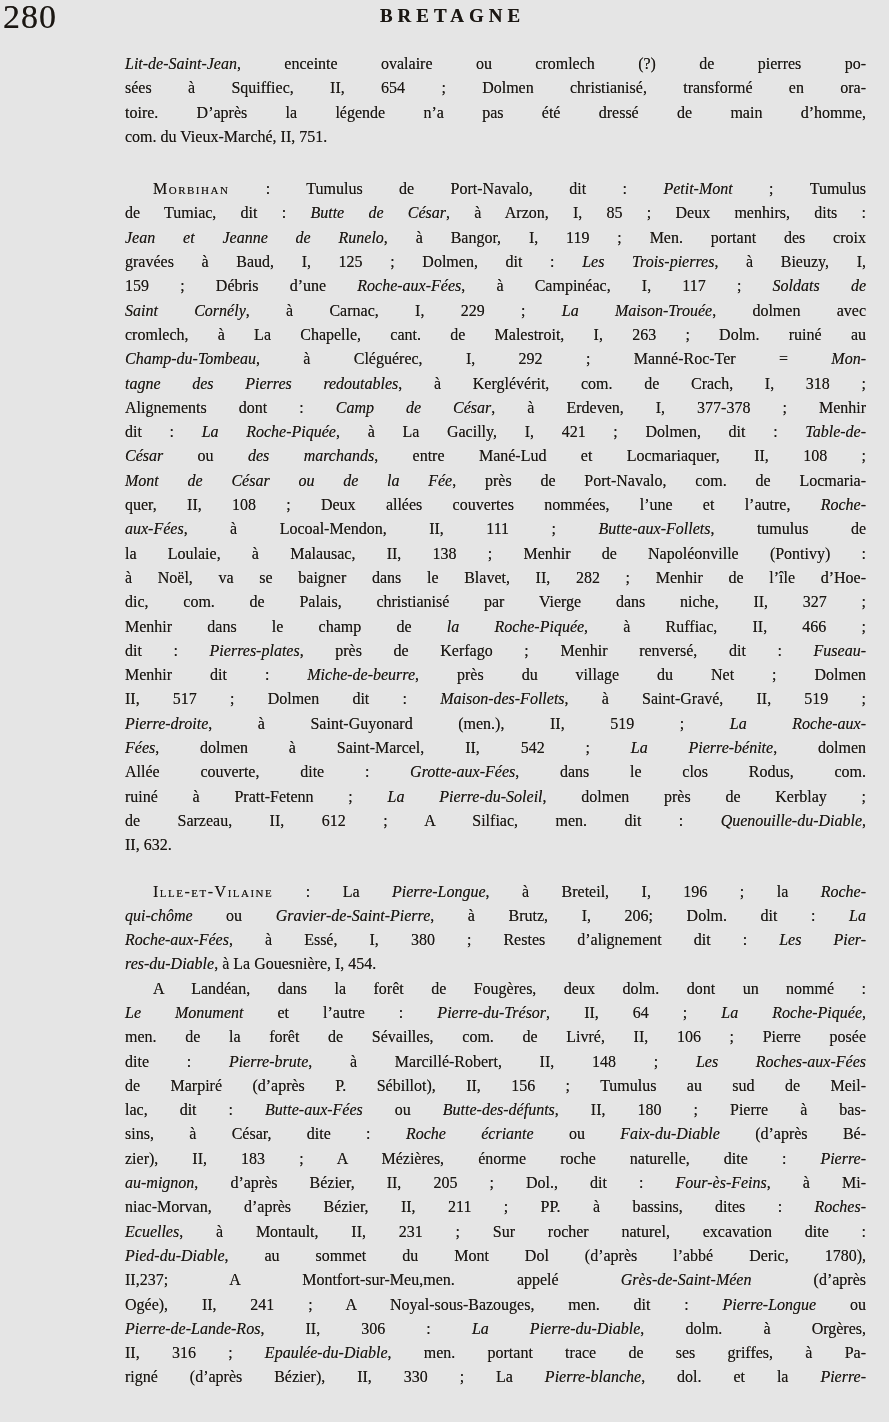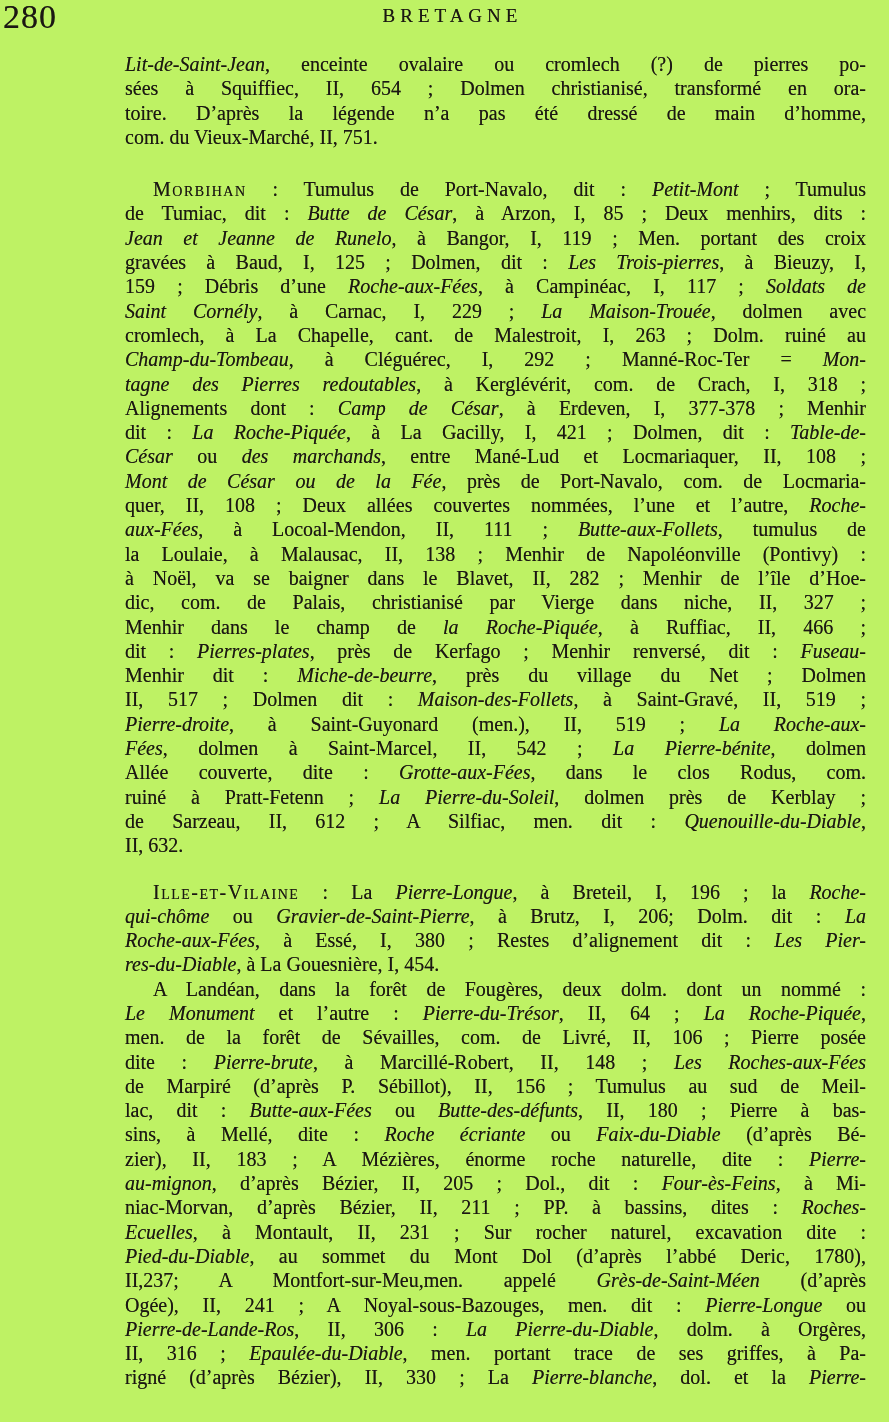--- a/index.html
+++ b/index.html
@@ -4,54 +4,54 @@
 <style>
   html, body {
     margin: 0;
     padding: 0;
     background: #fdfdfb;
   }
   .page {
     position: relative;
     width: 889px;
     height: 1422px;
-    background: #bef264;
+    background: #e5e5e5;
     overflow: hidden;
     color: #1b1713;
     font-family: "Liberation Serif", "DejaVu Serif", serif;
     text-shadow: 0 0 0.5px rgba(20,16,10,0.6);
   }
   .page-number {
     position: absolute;
     top: -2px;
     left: 3px;
     font-size: 34px;
     line-height: 1.1;
     letter-spacing: 1px;
   }
   .running-head {
     position: absolute;
     top: 5px;
     left: 0;
     right: 20px;
     text-align: center;
     font-size: 19px;
-    font-weight: 400;
+    font-weight: 700;
     letter-spacing: 5px;
     margin-left: 36px;
   }
   .text-block {
     position: absolute;
     top: 52px;
     left: 125px;
     width: 741px;
   }
   .para { margin: 0; }
   .line {
-    font-size: 20px;
+    font-size: 16px;
     line-height: 24.3px;
     height: 24.3px;
     overflow: visible;
     text-align: justify;
     text-align-last: justify;
   }
   .line.last { text-align-last: left; }
   .line.indent { text-indent: 28px; }
   .it { font-style: italic; }
   .sc { font-variant: small-caps; letter-spacing: 1.5px; }
@@ -106,21 +106,21 @@
         <div class="line"><span class="it">Roche-aux-Fées</span><span class="rm">, à Essé, I, 380 ; Restes d’alignement dit : </span><span class="it">Les Pier-</span></div>
         <div class="line last"><span class="it">res-du-Diable</span><span class="rm">, à La Gouesnière, I, 454.</span></div>
       </div>
       <div class="para">
         <div class="line indent"><span class="rm">A Landéan, dans la forêt de Fougères, deux dolm. dont un nommé :</span></div>
         <div class="line"><span class="it">Le Monument</span><span class="rm"> et l’autre : </span><span class="it">Pierre-du-Trésor</span><span class="rm">, II, 64 ; </span><span class="it">La Roche-Piquée</span><span class="rm">,</span></div>
         <div class="line"><span class="rm">men. de la forêt de Sévailles, com. de Livré, II, 106 ; Pierre posée</span></div>
         <div class="line"><span class="rm">dite : </span><span class="it">Pierre-brute</span><span class="rm">, à Marcillé-Robert, II, 148 ; </span><span class="it">Les Roches-aux-Fées</span></div>
         <div class="line"><span class="rm">de Marpiré (d’après P. Sébillot), II, 156 ; Tumulus au sud de Meil-</span></div>
         <div class="line"><span class="rm">lac, dit : </span><span class="it">Butte-aux-Fées</span><span class="rm"> ou </span><span class="it">Butte-des-défunts</span><span class="rm">, II, 180 ; Pierre à bas-</span></div>
-        <div class="line"><span class="rm">sins, à Mellé, dite : </span><span class="it">Roche écriante</span><span class="rm"> ou </span><span class="it">Faix-du-Diable</span><span class="rm"> (d’après Bé-</span></div>
+        <div class="line"><span class="rm">sins, à César, dite : </span><span class="it">Roche écriante</span><span class="rm"> ou </span><span class="it">Faix-du-Diable</span><span class="rm"> (d’après Bé-</span></div>
         <div class="line"><span class="rm">zier), II, 183 ; A Mézières, énorme roche naturelle, dite : </span><span class="it">Pierre-</span></div>
         <div class="line"><span class="it">au-mignon</span><span class="rm">, d’après Bézier, II, 205 ; Dol., dit : </span><span class="it">Four-ès-Feins</span><span class="rm">, à Mi-</span></div>
         <div class="line"><span class="rm">niac-Morvan, d’après Bézier, II, 211 ; PP. à bassins, dites : </span><span class="it">Roches-</span></div>
         <div class="line"><span class="it">Ecuelles</span><span class="rm">, à Montault, II, 231 ; Sur rocher naturel, excavation dite :</span></div>
         <div class="line"><span class="it">Pied-du-Diable</span><span class="rm">, au sommet du Mont Dol (d’après l’abbé Deric, 1780),</span></div>
         <div class="line"><span class="rm">II,237; A Montfort-sur-Meu,men. appelé </span><span class="it">Grès-de-Saint-Méen</span><span class="rm"> (d’après</span></div>
         <div class="line"><span class="rm">Ogée), II, 241 ; A Noyal-sous-Bazouges, men. dit : </span><span class="it">Pierre-Longue</span><span class="rm"> ou</span></div>
         <div class="line"><span class="it">Pierre-de-Lande-Ros</span><span class="rm">, II, 306 : </span><span class="it">La Pierre-du-Diable</span><span class="rm">, dolm. à Orgères,</span></div>
         <div class="line"><span class="rm">II, 316 ; </span><span class="it">Epaulée-du-Diable</span><span class="rm">, men. portant trace de ses griffes, à Pa-</span></div>
         <div class="line"><span class="rm">rigné (d’après Bézier), II, 330 ; La </span><span class="it">Pierre-blanche</span><span class="rm">, dol. et la </span><span class="it">Pierre-</span></div>

